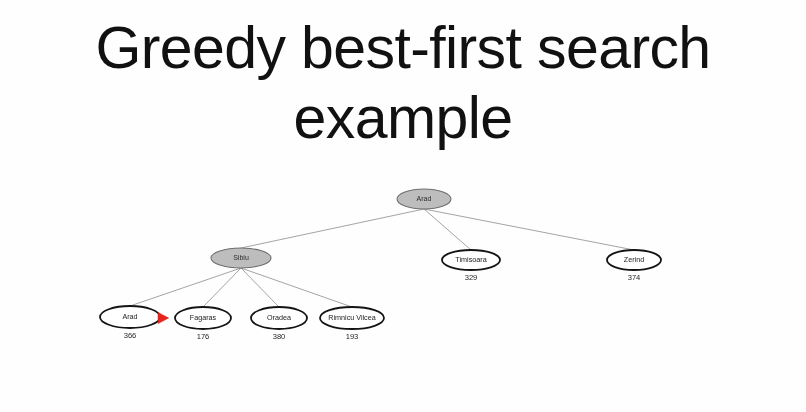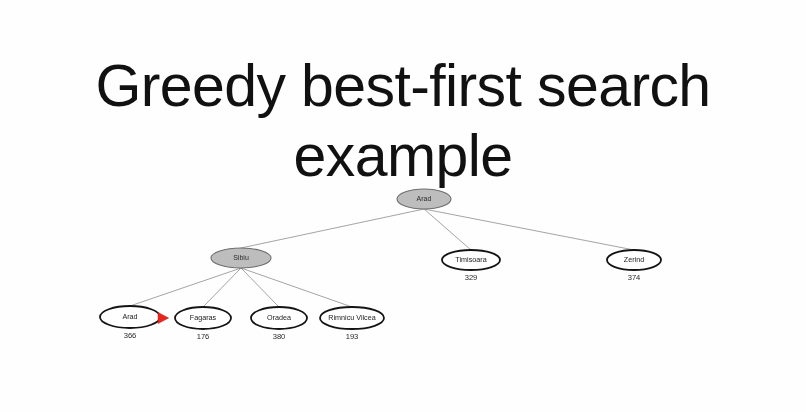--- a/index.html
+++ b/index.html
@@ -25,21 +25,20 @@
     top: 14px;
     width: 806px;
     text-align: center;
     font-family: "Liberation Sans", sans-serif;
     font-size: 59px;
     line-height: 1.18;
     font-weight: 400;
     color: #111111;
     letter-spacing: -0.6px;
     white-space: pre-line;
-    margin-top: 38px;
   }
   #tree-wrap {
     position: absolute;
     left: 0;
     top: 0;
     width: 806px;
     height: 412px;
   }
   #tree-svg {
     position: absolute;

